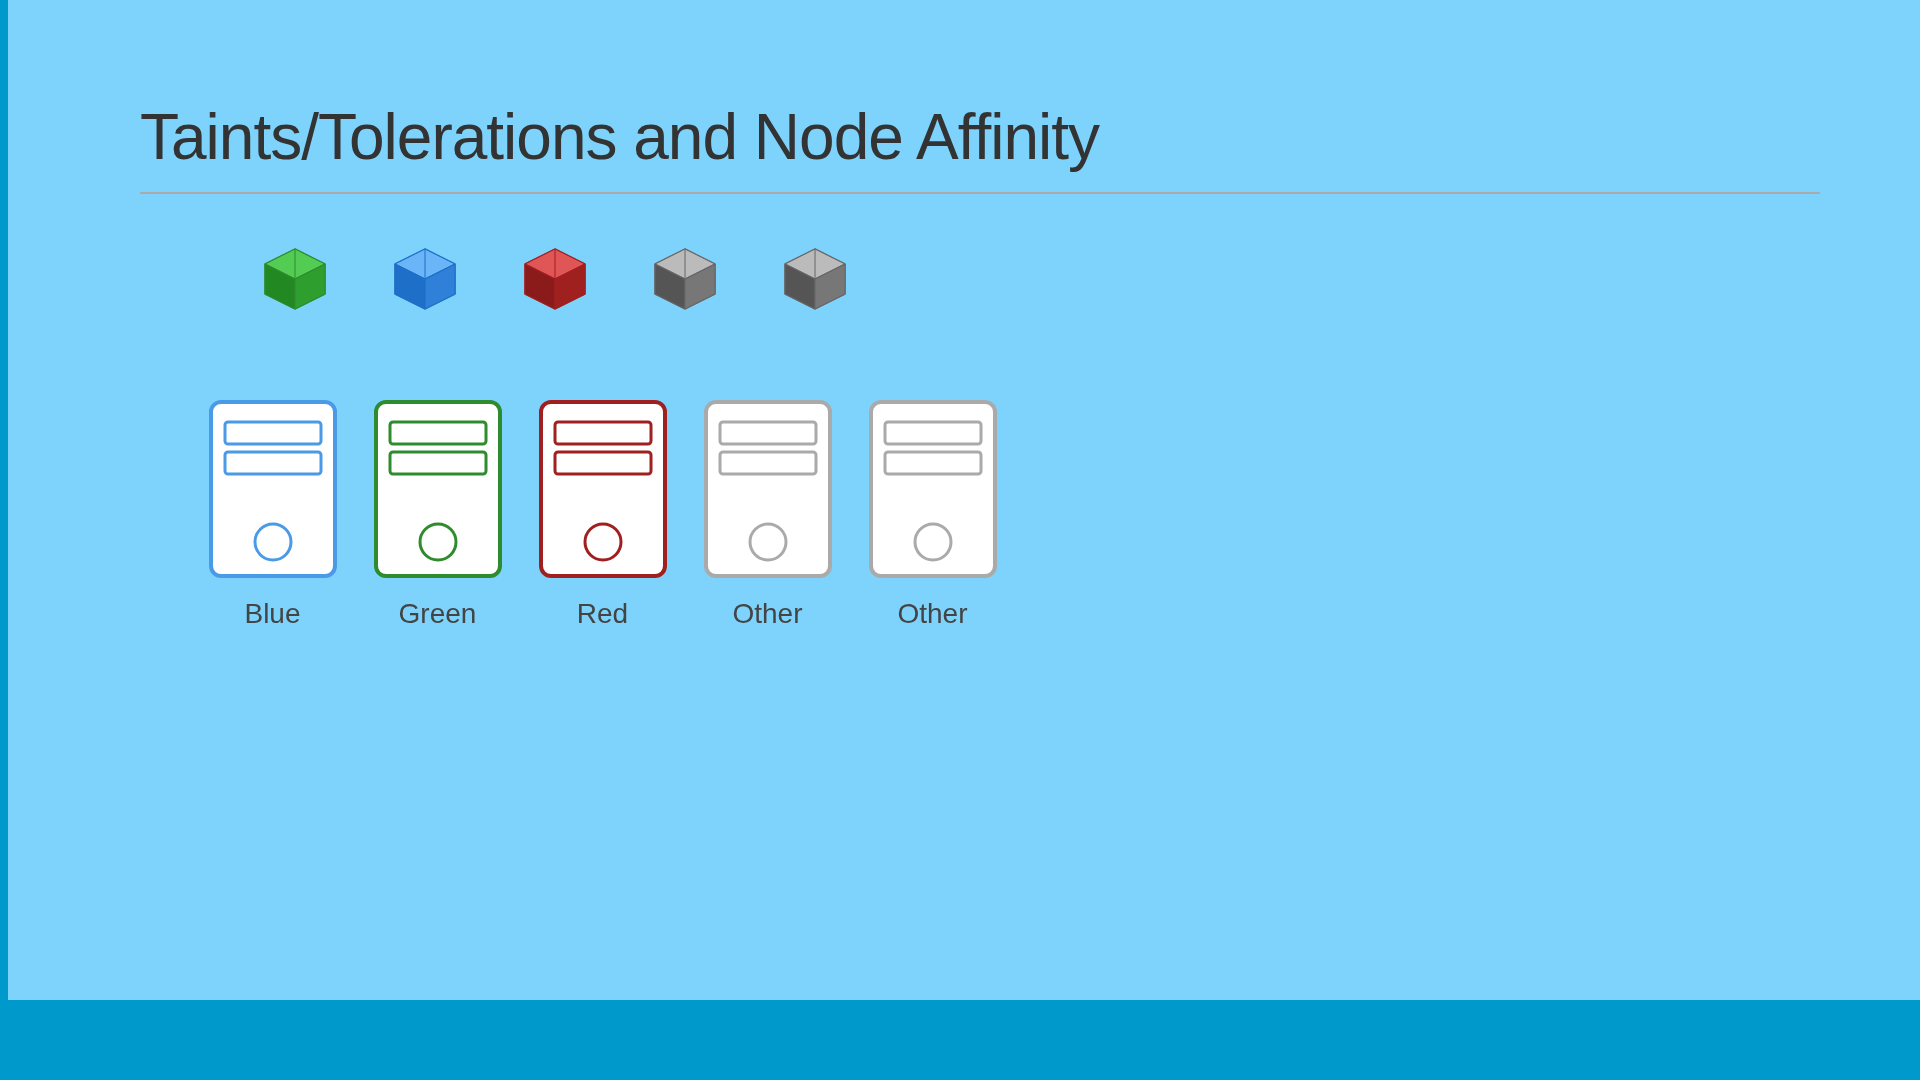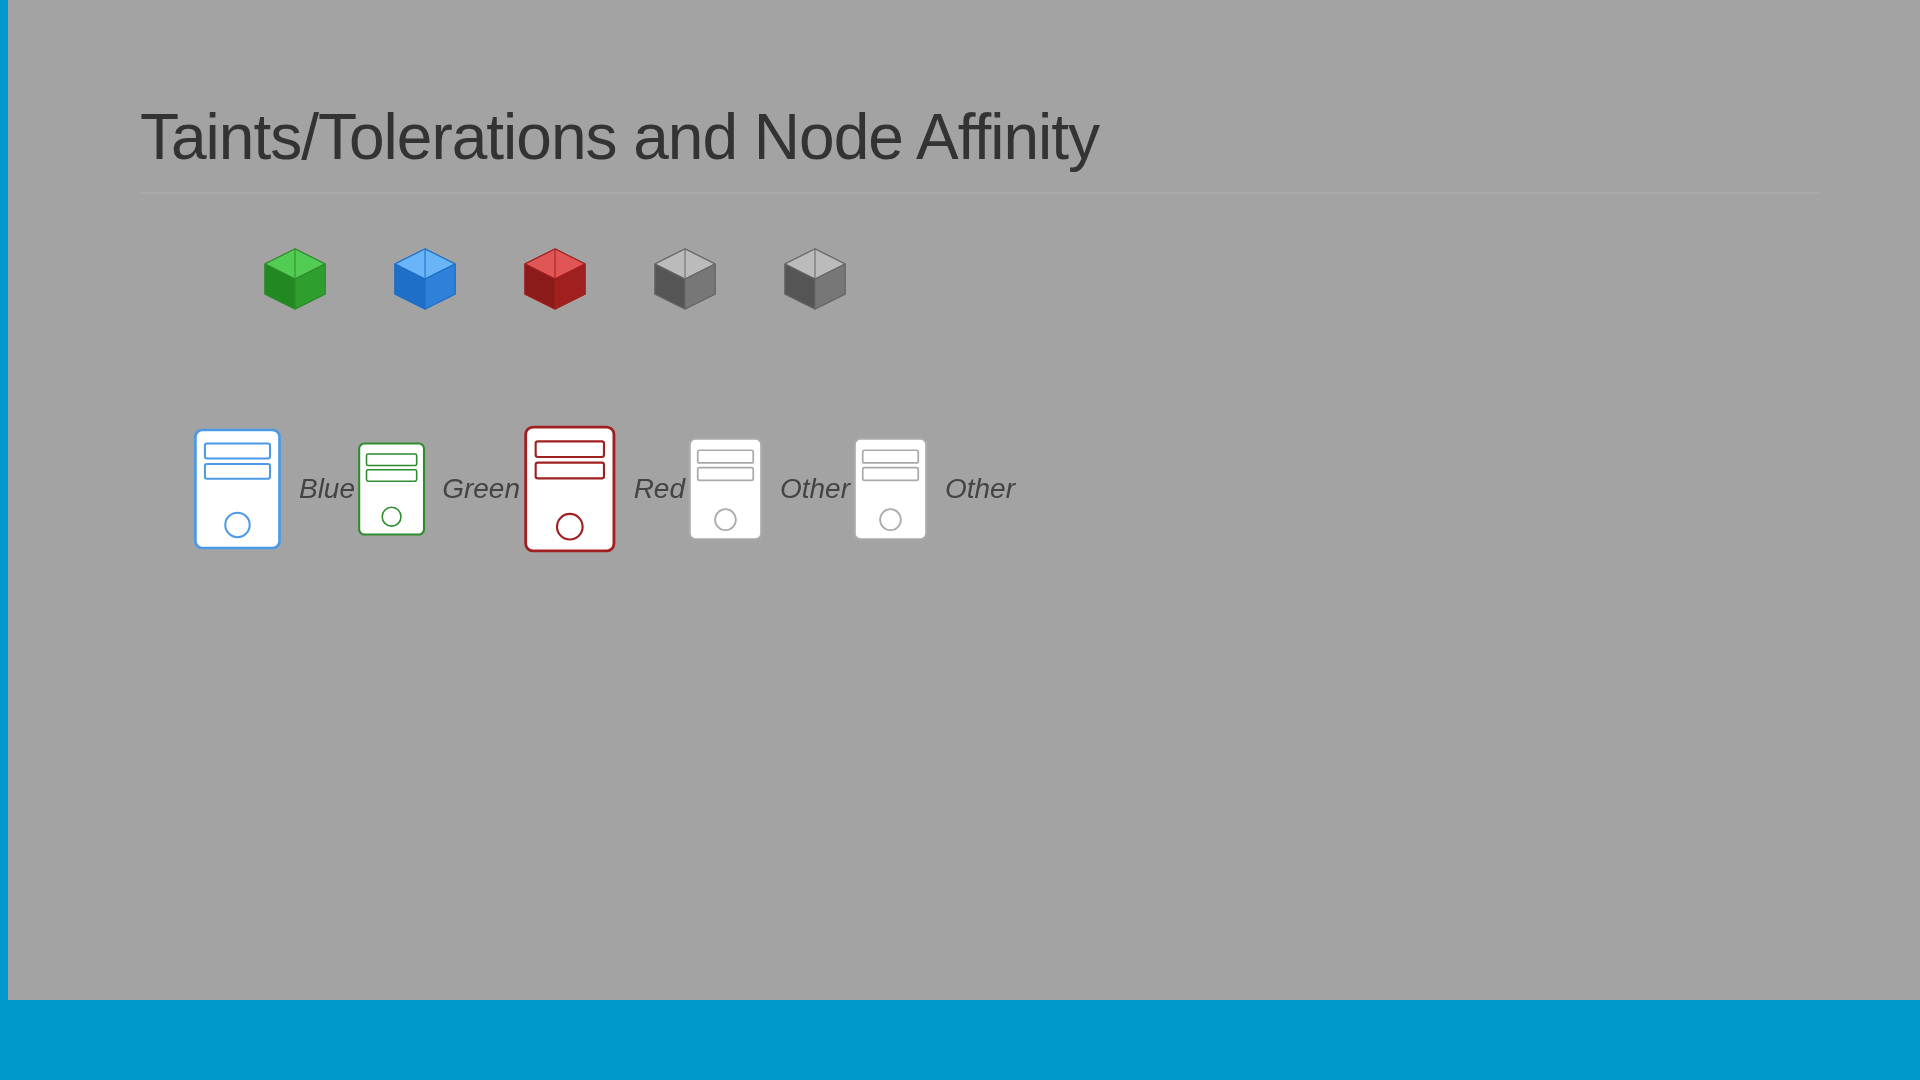--- a/index.html
+++ b/index.html
@@ -9,21 +9,21 @@
       height: 1080px;
       background: #f8f8f8;
       font-family: 'Segoe UI', Arial, sans-serif;
       overflow: hidden;
       position: relative;
     }
 
     .slide-container {
       width: 1920px;
       height: 1080px;
-      background: #a3a3a3;
+      background: #7dd3fc;
       position: relative;
     }
 
     .left-bar {
       position: absolute;
       left: 0;
       top: 0;
       width: 8px;
       height: 1080px;
       background: #0099cc;
@@ -88,23 +88,23 @@
       display: flex;
       flex-direction: row;
       gap: 0;
       align-items: flex-start;
       margin-left: 50px;
     }
 
     .node-wrapper {
       width: 165px;
       display: flex;
+      flex-direction: column;
       align-items: center;
       gap: 14px;
-      font-style: italic;
     }
 
     .node-label {
       font-size: 28px;
       font-weight: 400;
       color: #444;
       text-align: center;
     }
 
     

